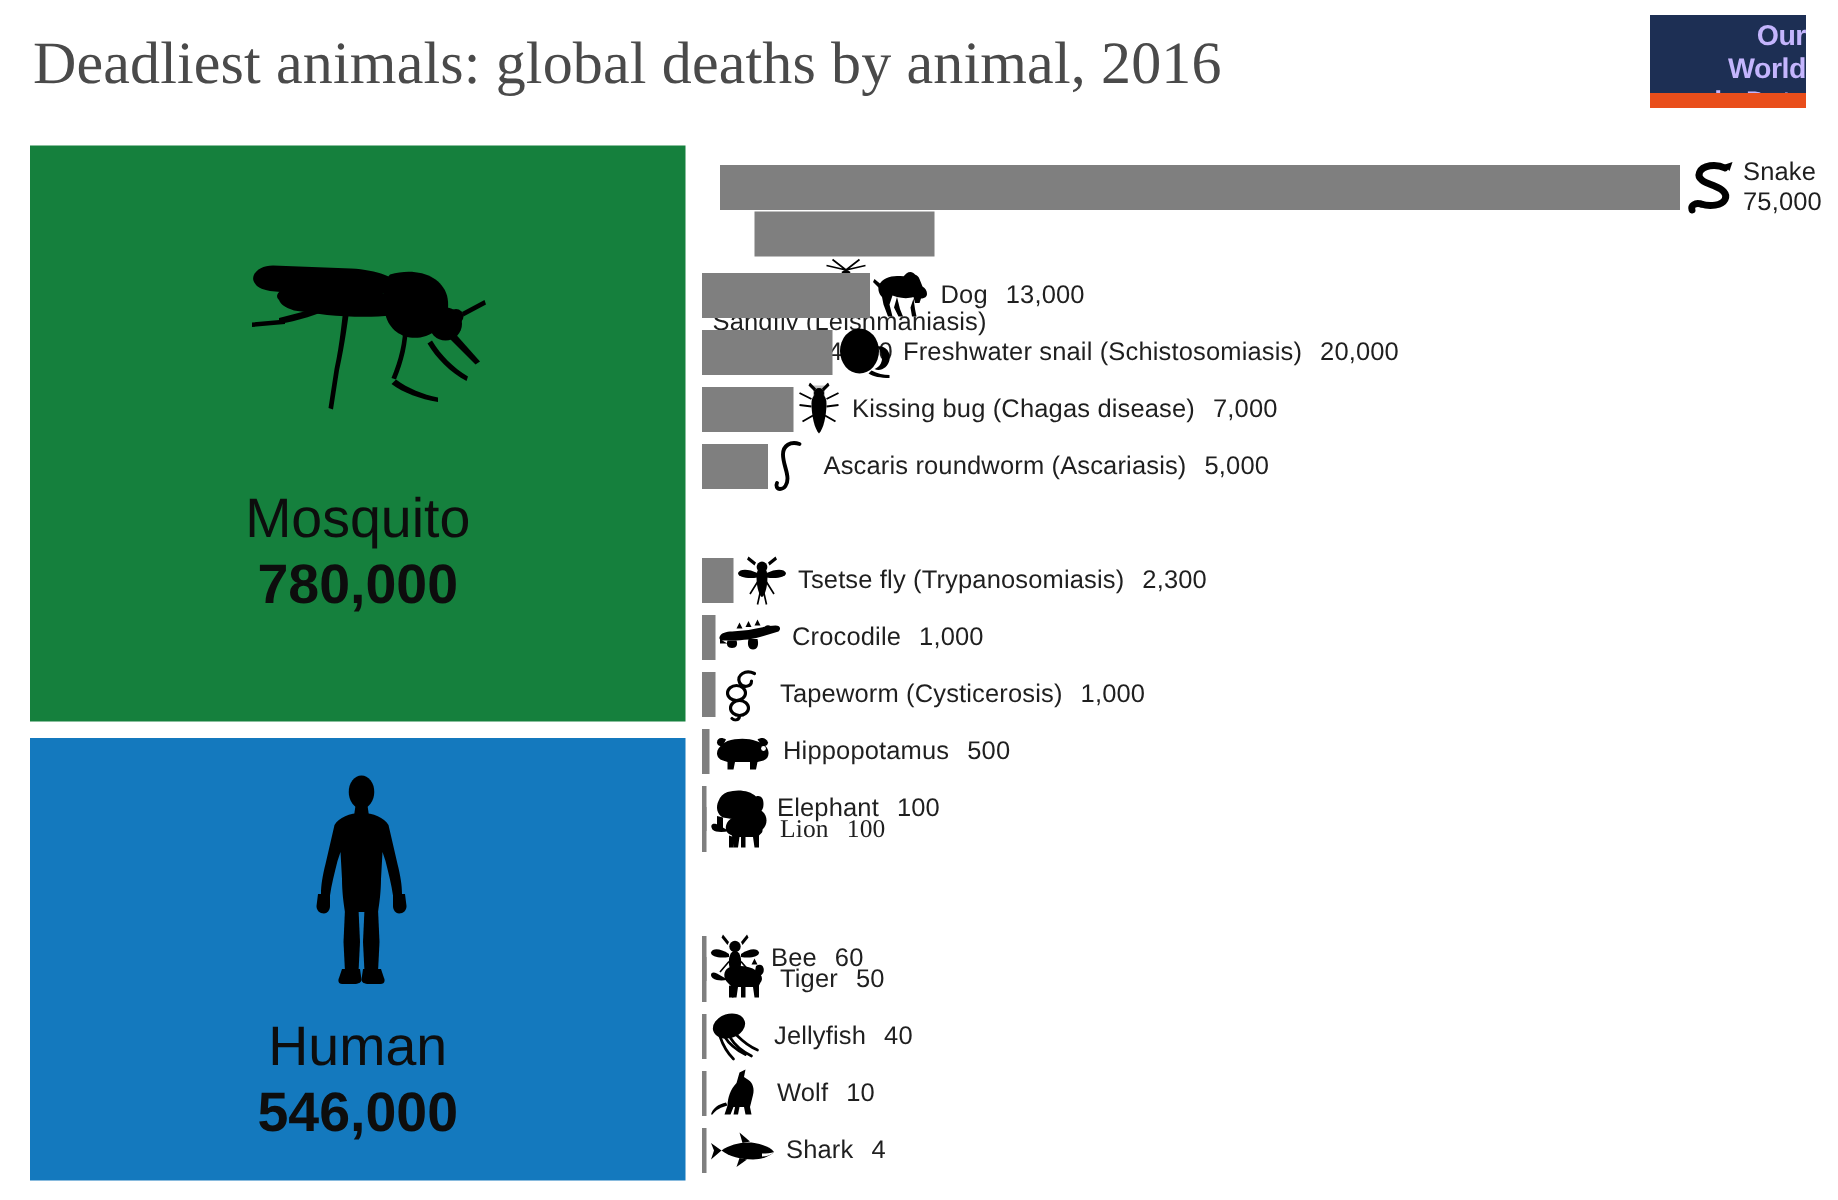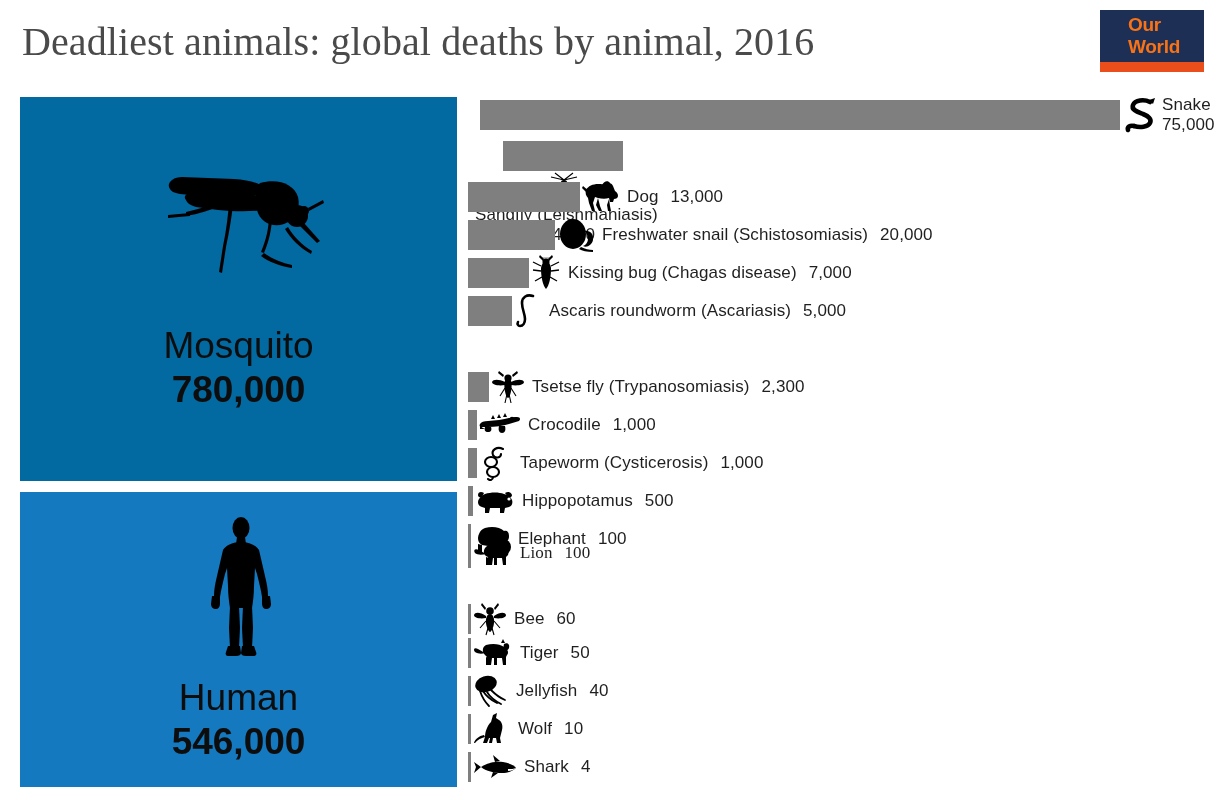--- a/index.html
+++ b/index.html
@@ -40,25 +40,25 @@
     left: 1100px;
     top: 10px;
     width: 104px;
     height: 62px;
     background: #1d2f54;
     box-sizing: border-box;
     overflow: hidden;
   }
   #owid-logo .logo-line {
     font-family: "Liberation Sans", sans-serif;
-    color: #f97316;
+    color: #c4b5fd;
     font-size: 19px;
     font-weight: 700;
     line-height: 22px;
-    text-align: left;
+    text-align: right;
     letter-spacing: -0.3px;
     padding-left: 28px;
   }
   #owid-logo .logo-line.l1 { margin-top: 4px; }
   #owid-logo .logo-bar {
     position: absolute;
     left: 0;
     bottom: 0;
     width: 104px;
     height: 10px;
@@ -72,21 +72,21 @@
     width: 437px;
     display: flex;
     flex-direction: column;
     align-items: center;
     justify-content: center;
     box-sizing: border-box;
   }
   #panel-mosquito {
     top: 97px;
     height: 384px;
-    background: #0369a1;
+    background: #15803d;
   }
   #panel-human {
     top: 492px;
     height: 295px;
     background: #1479be;
   }
   .panel-icon {
     display: block;
   }
   .panel-name {
@@ -225,21 +225,21 @@
         <path d="M34 130 L46 130 L48 136 C49 138 48 140 46 140 L38 140 C35 140 33 139 33 137 Z"></path>
       </g>
     </svg>
   </div>
   <div class="panel-name">Human</div>
   <div class="panel-value">546,000</div>
 </div>
 
 <div id="bar-chart">
 
-  <div class="bar-row" id="row-snake" style="top:0px;padding-left:12px;">
+  <div class="bar-row" id="row-snake" style="top:10px;padding-left:12px;">
     <div class="bar" style="width:640px;"></div>
     <div class="row-icon">
       <svg width="34" height="36" viewBox="0 0 34 36" aria-hidden="true">
         <g fill="none" stroke="#000000" stroke-width="4.6" stroke-linecap="round" stroke-linejoin="round">
           <path d="M28 5 C22 2 13 3 11 8 C9 13 16 15 21 17 C26 19 30 22 28 26 C26 30 18 31 12 29"></path>
           <path d="M12 29 C8 28 5 30 6 33"></path>
         </g>
         <path d="M27 3 L33 1 L31 7 Z" fill="#000000"></path>
       </svg>
     </div>
@@ -438,21 +438,21 @@
           <path d="M6 13 C2 11 0 13 2 16 C4 18 9 18 13 17 Z"></path>
           <path d="M13 20 L13 28 L16 28 L16 21 Z"></path>
           <path d="M21 21 L21 28 L24 28 L24 21 Z"></path>
         </g>
       </svg>
     </div>
     <span class="row-label">Lion</span>
     <span class="row-value">100</span>
   </div>
 
-  <div class="bar-row" style="top:504px;">
+  <div class="bar-row" style="top:524px;">
     <div class="bar" style="width:3px;"></div>
     <div class="row-icon">
       <svg width="34" height="34" viewBox="0 0 34 34" aria-hidden="true">
         <g fill="#000000">
           <circle cx="17" cy="9" r="3.8"></circle>
           <path d="M17 12 C20 12 21.5 16 21 21 C20.5 26 18 30 17 30 C16 30 13.5 26 13 21 C12.5 16 14 12 17 12 Z"></path>
           <path d="M13 14 C7 10 2 10 1 13 C1 16 7 17 13 16 Z"></path>
           <path d="M21 14 C27 10 32 10 33 13 C33 16 27 17 21 16 Z"></path>
           <path d="M13 6 L9 1 L8 3 L12 8 Z"></path>
           <path d="M21 6 L25 1 L26 3 L22 8 Z"></path>

